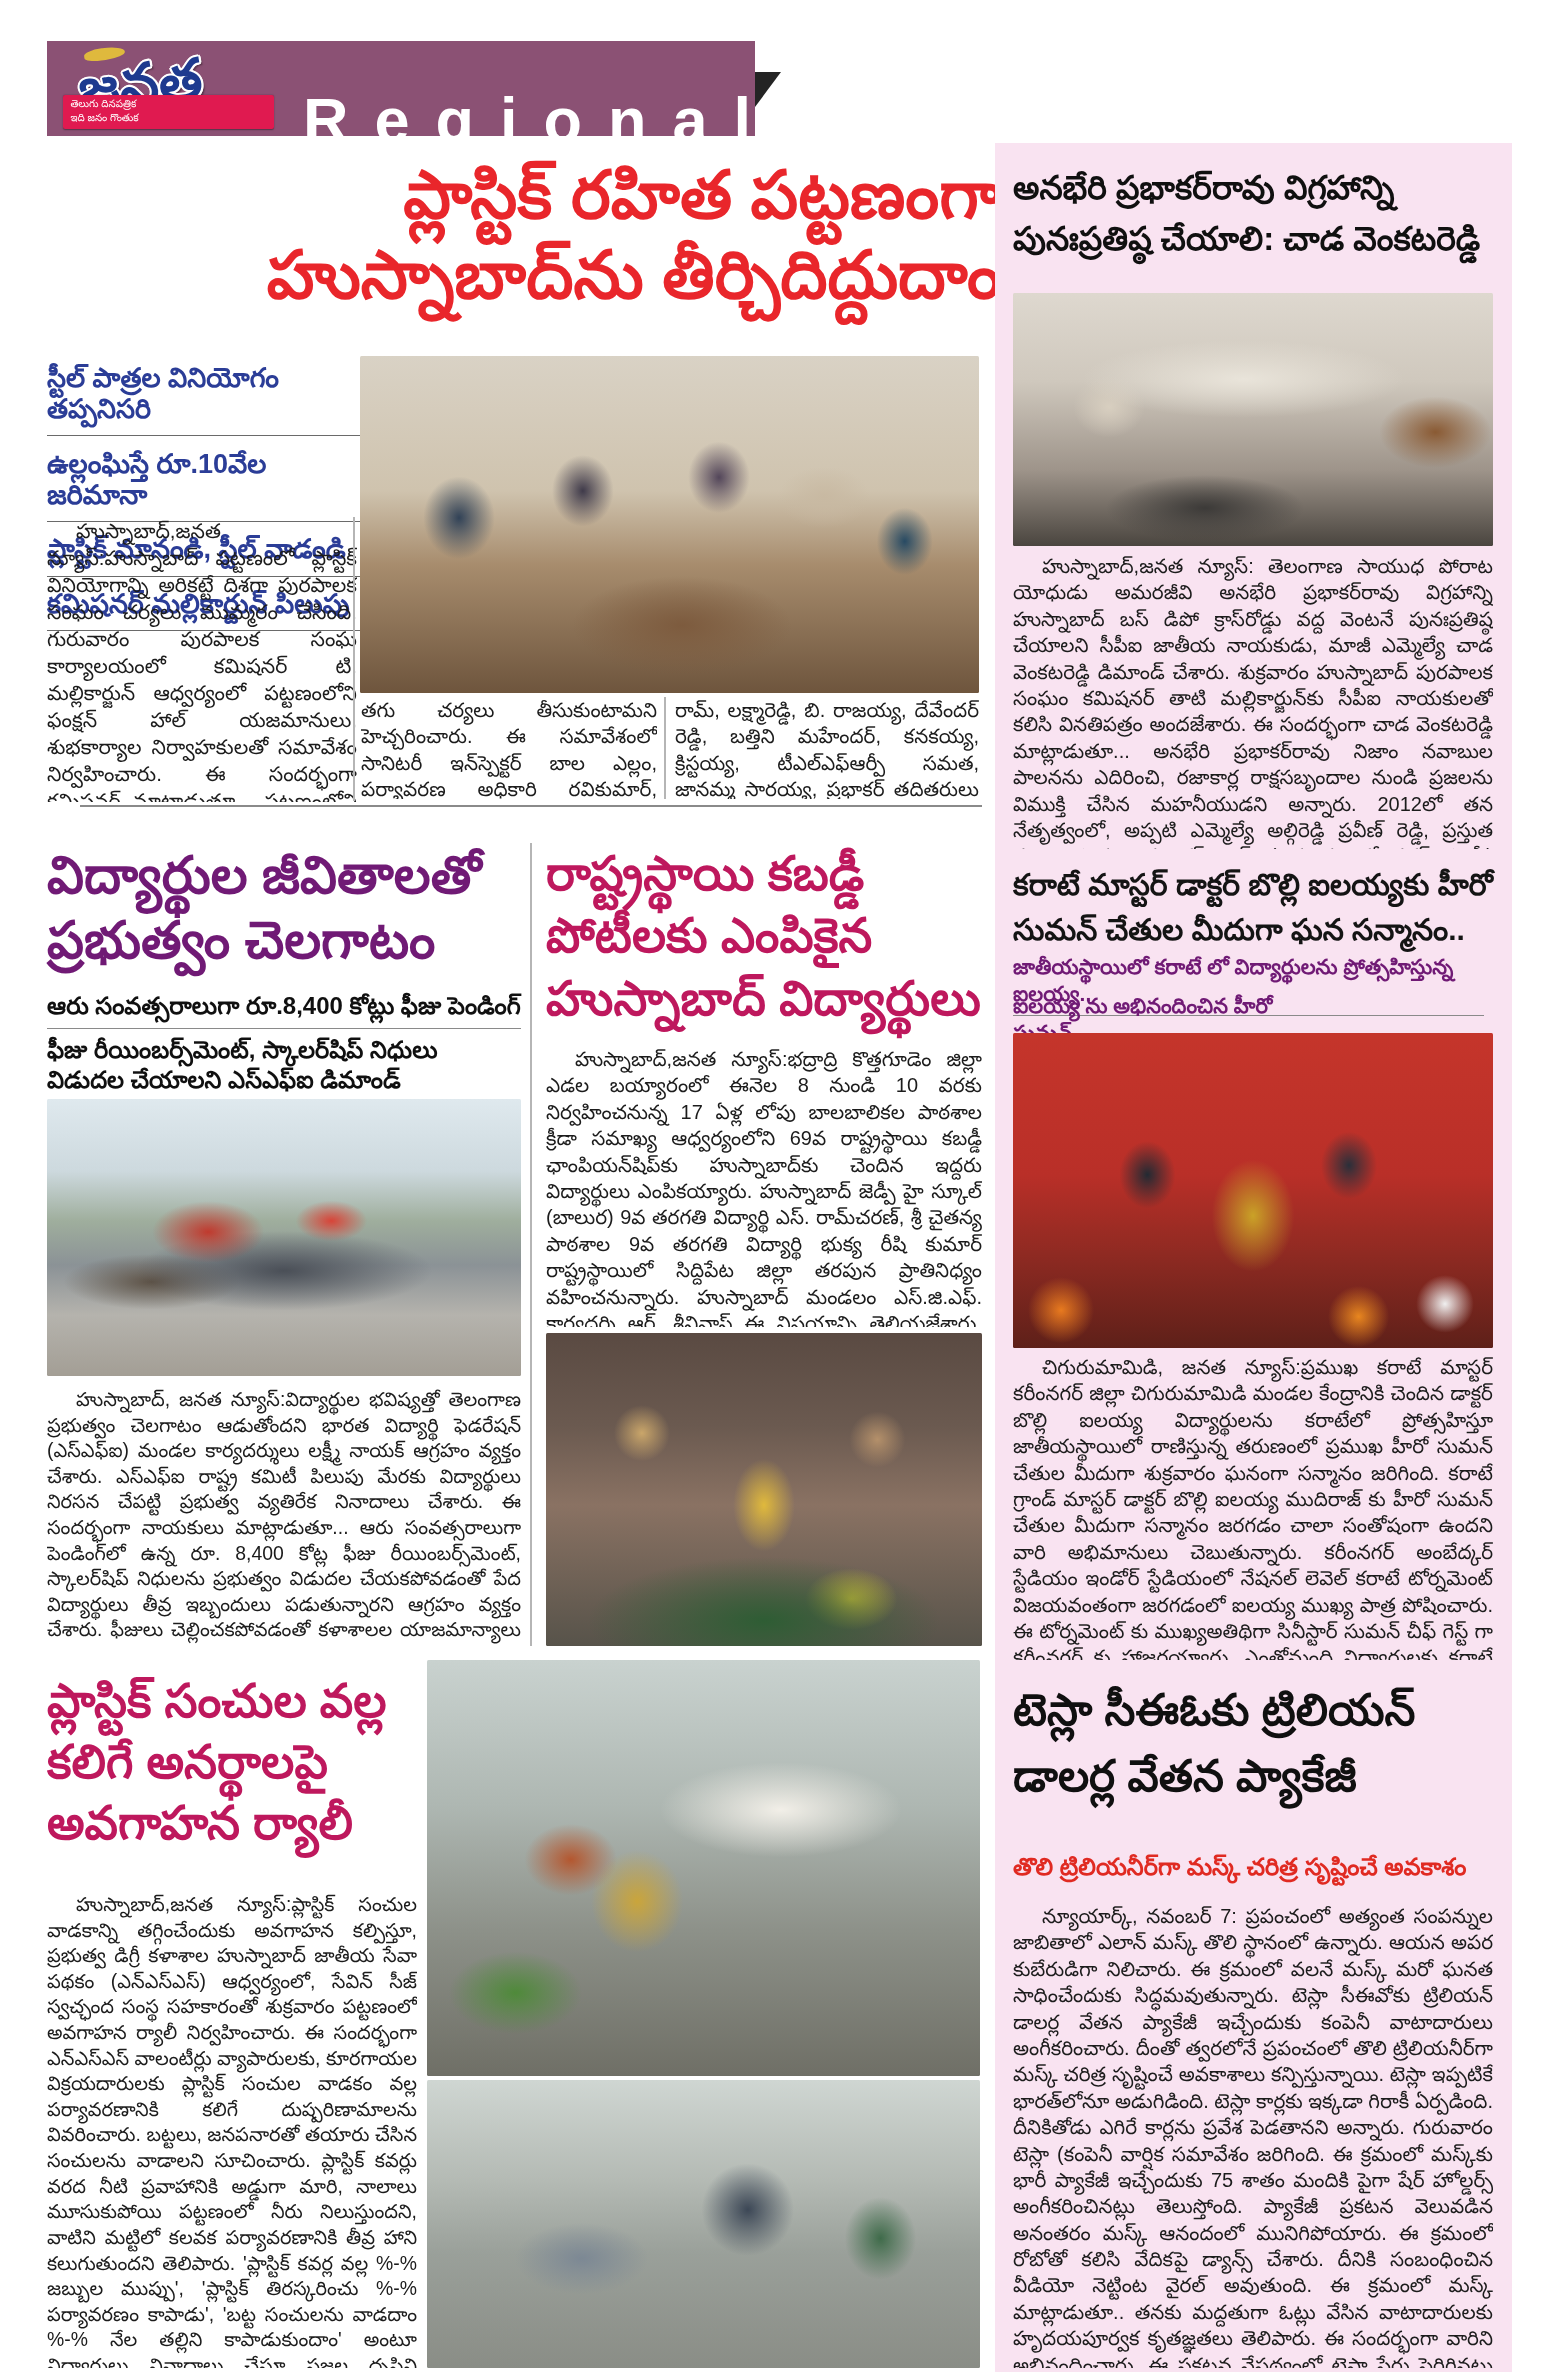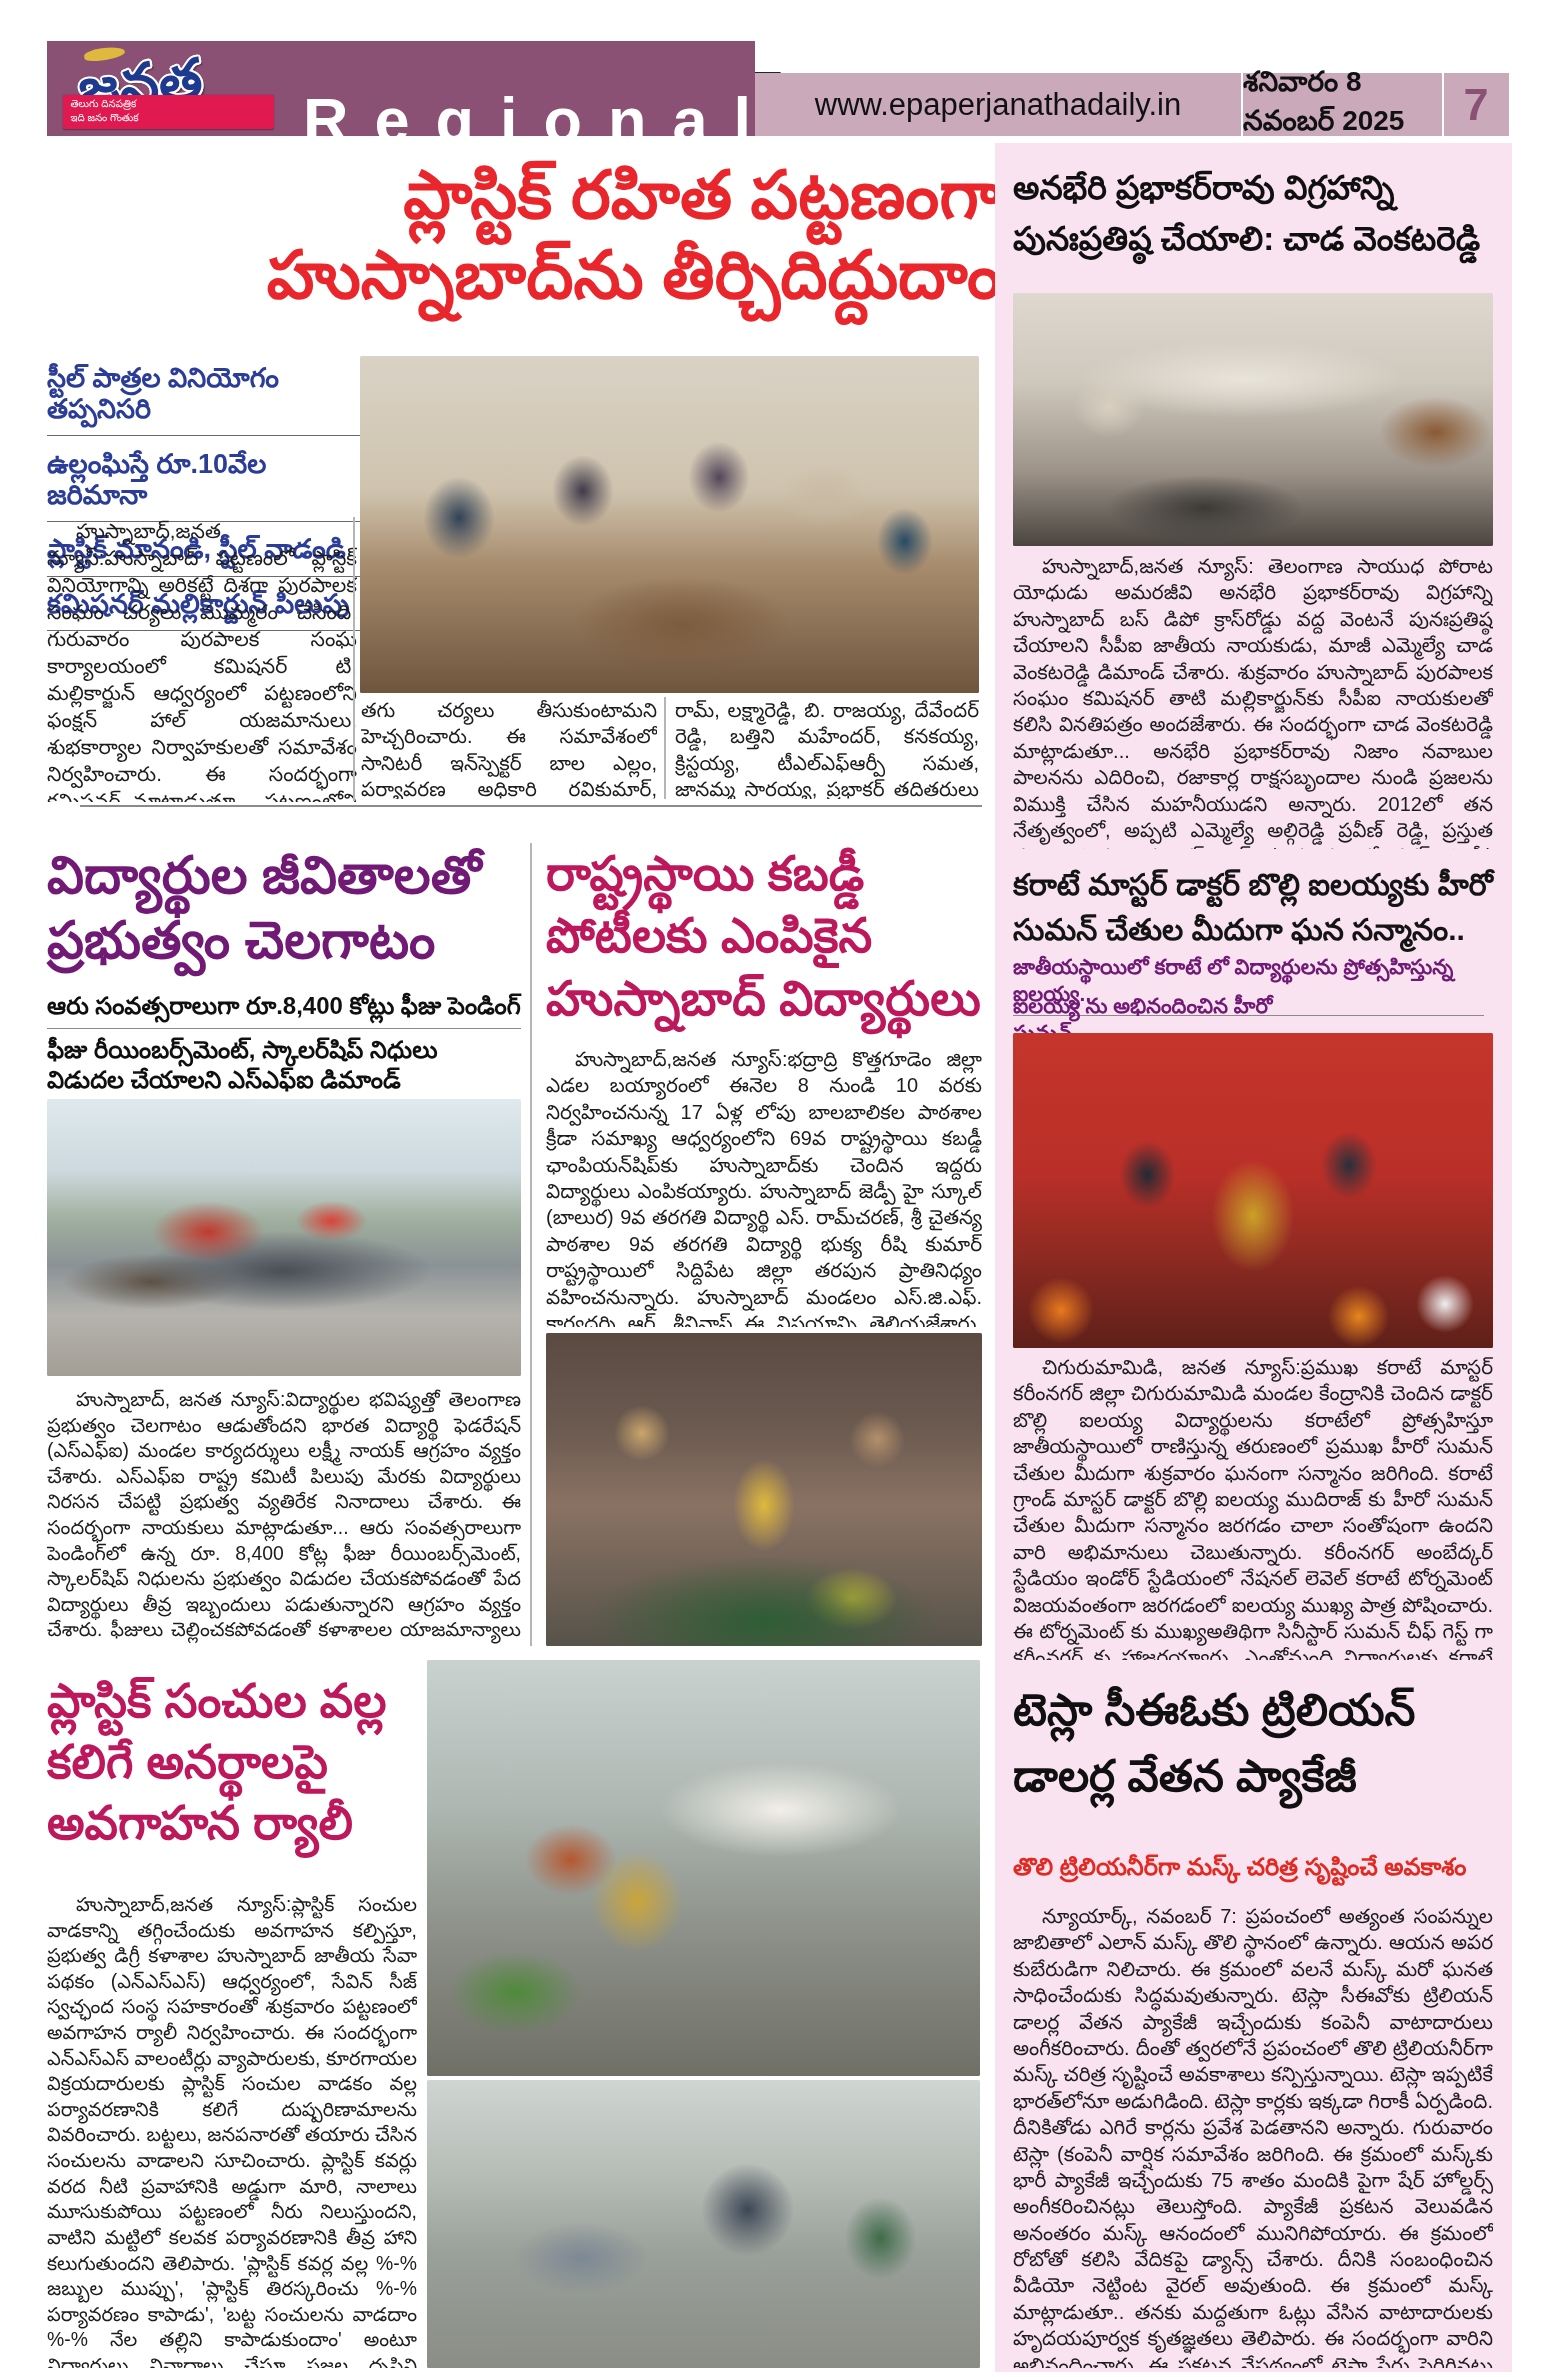--- a/index.html
+++ b/index.html
@@ -50,25 +50,20 @@
       <div class="logo-flourish"></div>
       <div class="logo-text">జనత</div>
       <div class="logo-ribbon">
         <span>తెలుగు దినపత్రిక</span>
         <span>ఇది జనం గొంతుక</span>
       </div>
     </div>
     <div class="abs regional">Regional</div>
   </div>
   <div class="abs fold"></div>
-  <div class="abs banner-right">
-    <div class="br-cell br-url">www.epaperjanathadaily.in</div>
-    <div class="br-cell br-date">శనివారం 8 నవంబర్ 2025</div>
-    <div class="br-cell br-page">7</div>
-  </div>
 
   <div class="abs h-lead">ప్లాస్టిక్ రహిత పట్టణంగా హుస్నాబాద్‌ను తీర్చిదిద్దుదాం</div>
 
   <div class="abs" style="left:47px;top:363px;width:316px;">
     <div class="bluehead">స్టీల్ పాత్రల వినియోగం తప్పనిసరి</div>
     <div class="bluehead">ఉల్లంఘిస్తే రూ.10వేల జరిమానా</div>
     <div class="bluehead">ప్లాస్టిక్ మానండి, స్టీల్ వాడండి</div>
     <div class="bluehead">కమిషనర్ మల్లికార్జున్ పిలుపు</div>
   </div>
 

